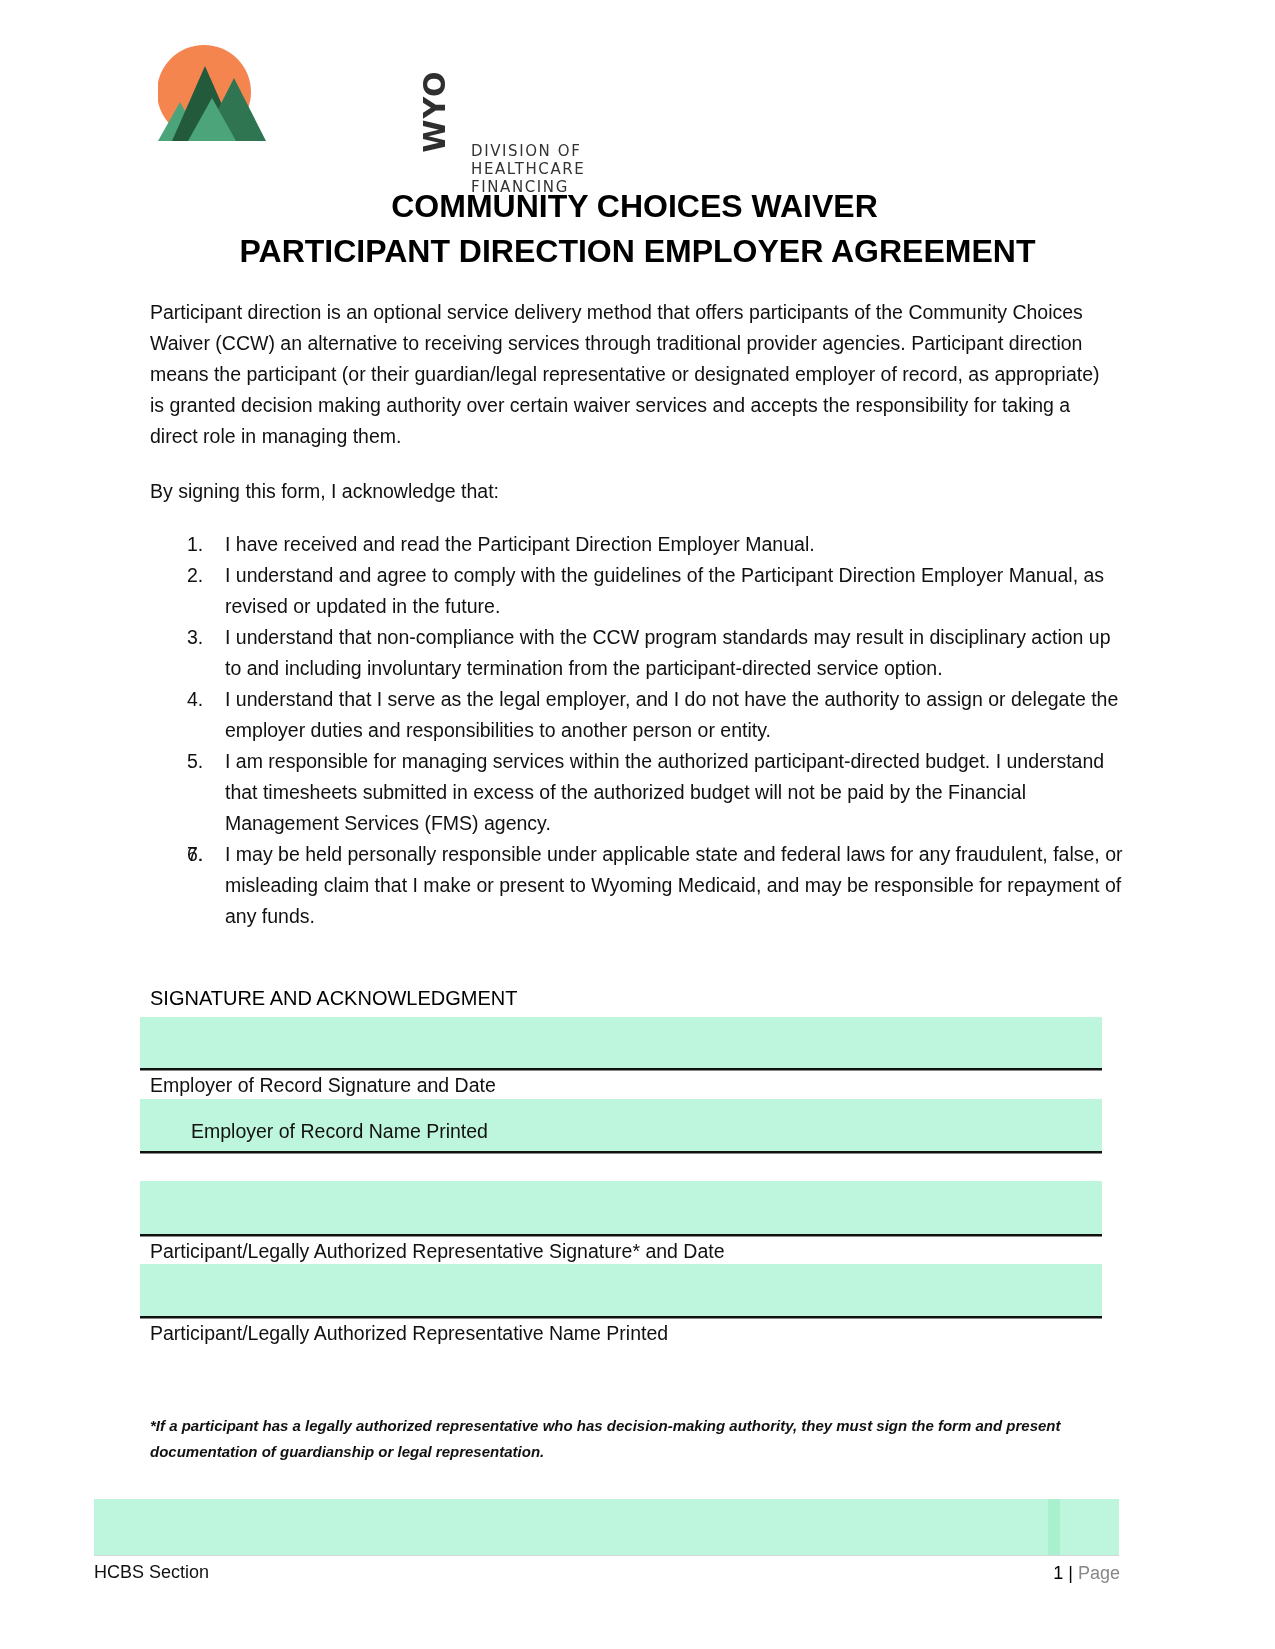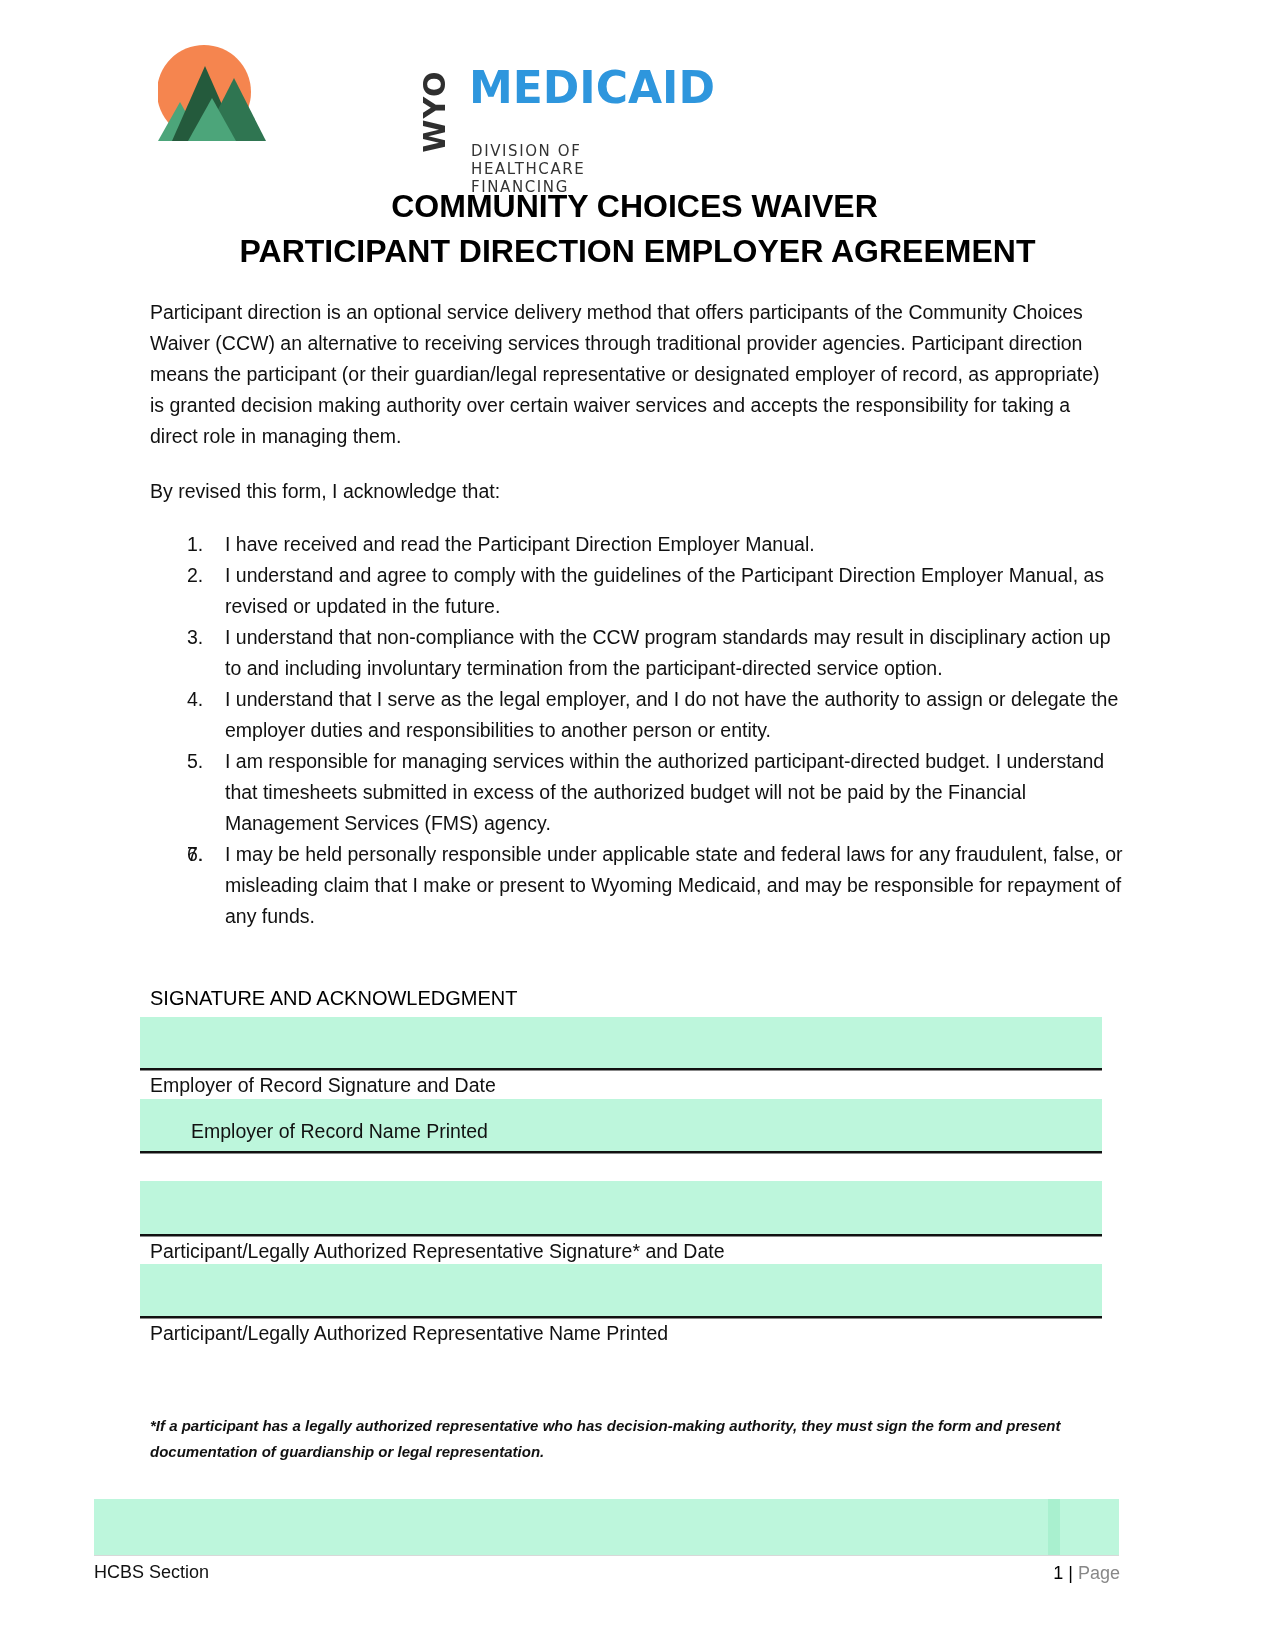--- a/index.html
+++ b/index.html
@@ -42,32 +42,31 @@
 
 <div class="logo">
   <svg width="110" height="104" viewBox="0 0 110 104">
     <circle cx="46" cy="48" r="47" fill="#f5854f"></circle>
     <polygon points="0,97 22,58 44,97" fill="#4ca57a"></polygon>
     <polygon points="14,97 47,22 80,97" fill="#245a3c"></polygon>
     <polygon points="44,97 76,34 108,97" fill="#2f7551"></polygon>
     <polygon points="30,97 54,54 78,97" fill="#4ca57a"></polygon>
   </svg>
   <div class="logo-wyo">WYO</div>
-  <div class="logo-medicaid">MEDICAID</div>
   <div class="logo-sub">
     <div>DIVISION OF</div>
     <div>HEALTHCARE FINANCING</div>
   </div>
 </div>
 
 <div class="title title1">COMMUNITY CHOICES WAIVER</div>
 <div class="title title2">PARTICIPANT DIRECTION EMPLOYER AGREEMENT</div>
 
 <div class="body-text para1">Participant direction is an optional service delivery method that offers participants of the Community Choices Waiver (CCW) an alternative to receiving services through traditional provider agencies. Participant direction means the participant (or their guardian/legal representative or designated employer of record, as appropriate) is granted decision making authority over certain waiver services and accepts the responsibility for taking a direct role in managing them.</div>
-<div class="body-text para2">By revised this form, I acknowledge that:</div>
+<div class="body-text para2">By signing this form, I acknowledge that:</div>
 
 <ol class="ack-list">
   <li><span class="num">1.</span><span>I have received and read the Participant Direction Employer Manual.</span></li>
   <li><span class="num">2.</span><span>I understand and agree to comply with the guidelines of the Participant Direction Employer Manual, as revised or updated in the future.</span></li>
   <li><span class="num">3.</span><span>I understand that non-compliance with the CCW program standards may result in disciplinary action up to and including involuntary termination from the participant-directed service option.</span></li>
   <li><span class="num">4.</span><span>I understand that I serve as the legal employer, and I do not have the authority to assign or delegate the employer duties and responsibilities to another person or entity.</span></li>
   <li><span class="num">5.</span><span>I am responsible for managing services within the authorized participant-directed budget. I understand that timesheets submitted in excess of the authorized  budget will not be paid by the Financial Management Services (FMS) agency.</span></li>
   <li><span class="num">6.</span></li>
   <li><span class="num">7.</span><span>I may be held personally responsible under applicable state and federal laws for any fraudulent, false, or misleading claim that I make or present to Wyoming Medicaid, and may be responsible for repayment of any funds.</span></li>
 </ol>

